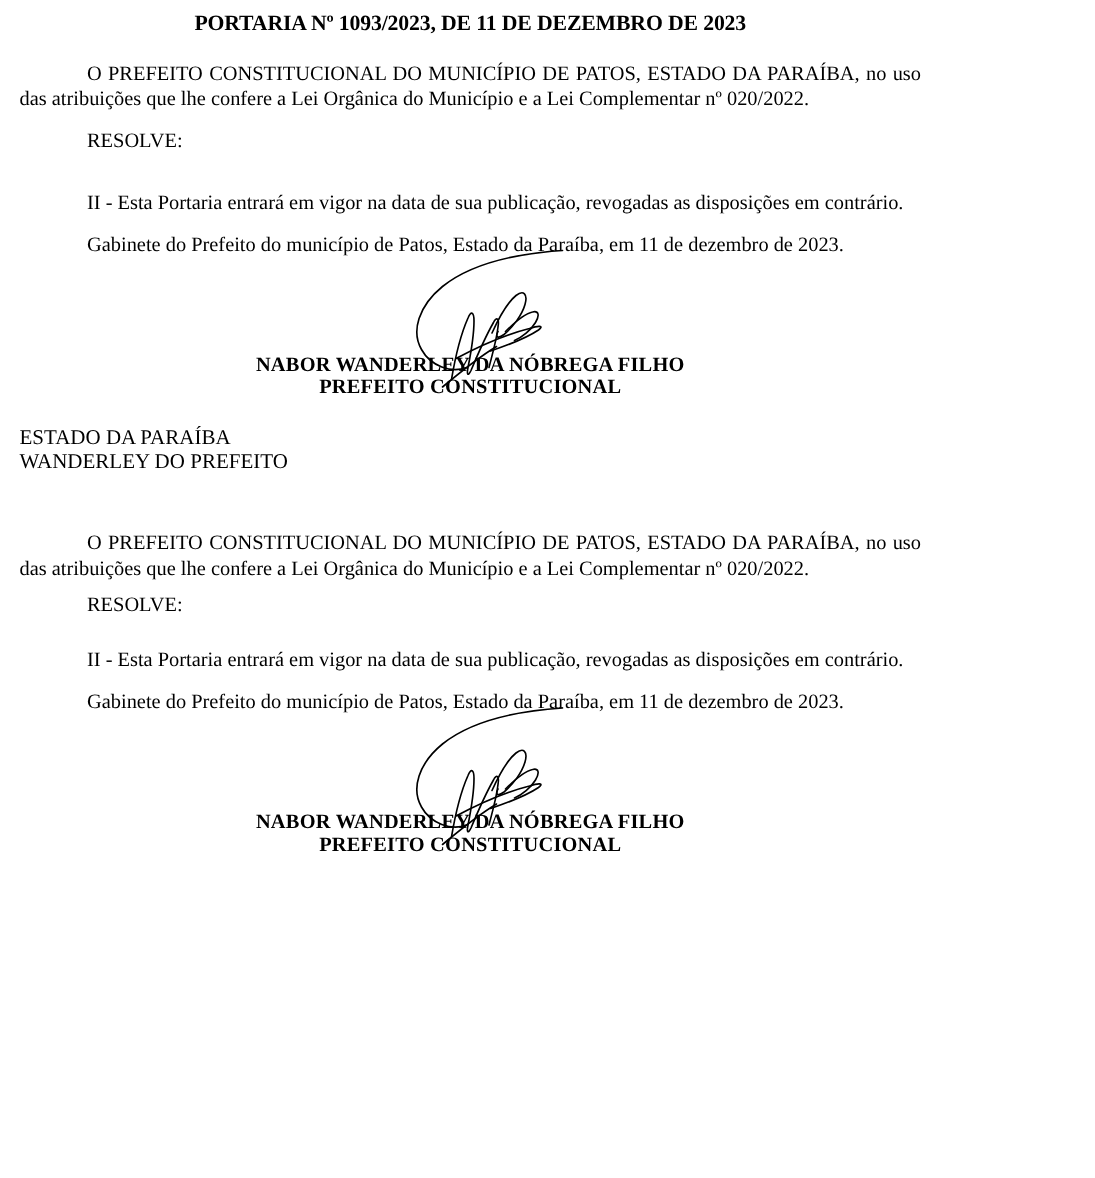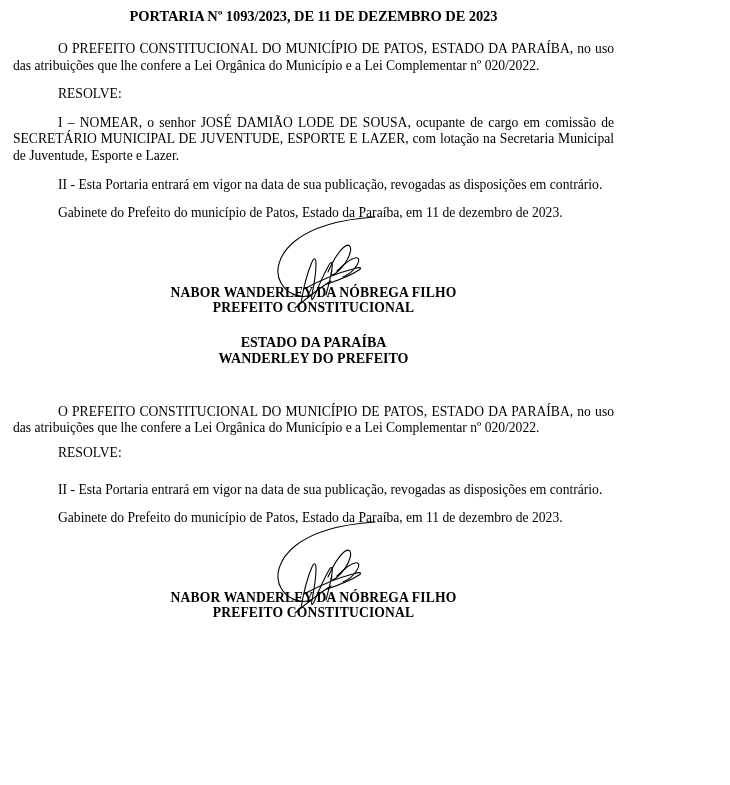--- a/index.html
+++ b/index.html
@@ -19,22 +19,22 @@
     padding: 0 13px;
   }
   .doc-title {
     text-align: center;
     font-weight: bold;
     font-size: 14.5px;
     line-height: 17px;
     letter-spacing: -0.1px;
   }
   .org-header {
-    text-align: center;
-    font-weight: bold;
+    text-align: left;
+    font-weight: normal;
     font-size: 14px;
     line-height: 16.5px;
   }
   .para {
     text-align: justify;
     font-size: 13.6px;
     line-height: 16.6px;
     text-indent: 45px;
     margin: 0;
     hyphens: none;
@@ -72,21 +72,20 @@
     <div class="spacer-16"></div>
 
     <p class="para">O PREFEITO CONSTITUCIONAL DO MUNICÍPIO DE PATOS, ESTADO DA PARAÍBA, no uso das atribuições que lhe confere a Lei Orgânica do Município e a Lei Complementar nº 020/2022.</p>
 
     <div class="spacer-12"></div>
 
     <p class="para">RESOLVE:</p>
 
     <div class="spacer-12"></div>
 
-    <p class="para">I – NOMEAR, o senhor JOSÉ DAMIÃO LODE DE SOUSA, ocupante de cargo em comissão de SECRETÁRIO MUNICIPAL DE JUVENTUDE, ESPORTE E LAZER, com lotação na Secretaria Municipal de Juventude, Esporte e Lazer.</p>
 
     <div class="spacer-12"></div>
 
     <p class="para">II - Esta Portaria entrará em vigor na data de sua publicação, revogadas as disposições em contrário.</p>
 
     <div class="spacer-12"></div>
 
     <p class="para">Gabinete do Prefeito do município de Patos, Estado da Paraíba, em 11 de dezembro de 2023.</p>
 
     <div style="height:63px;"></div>

